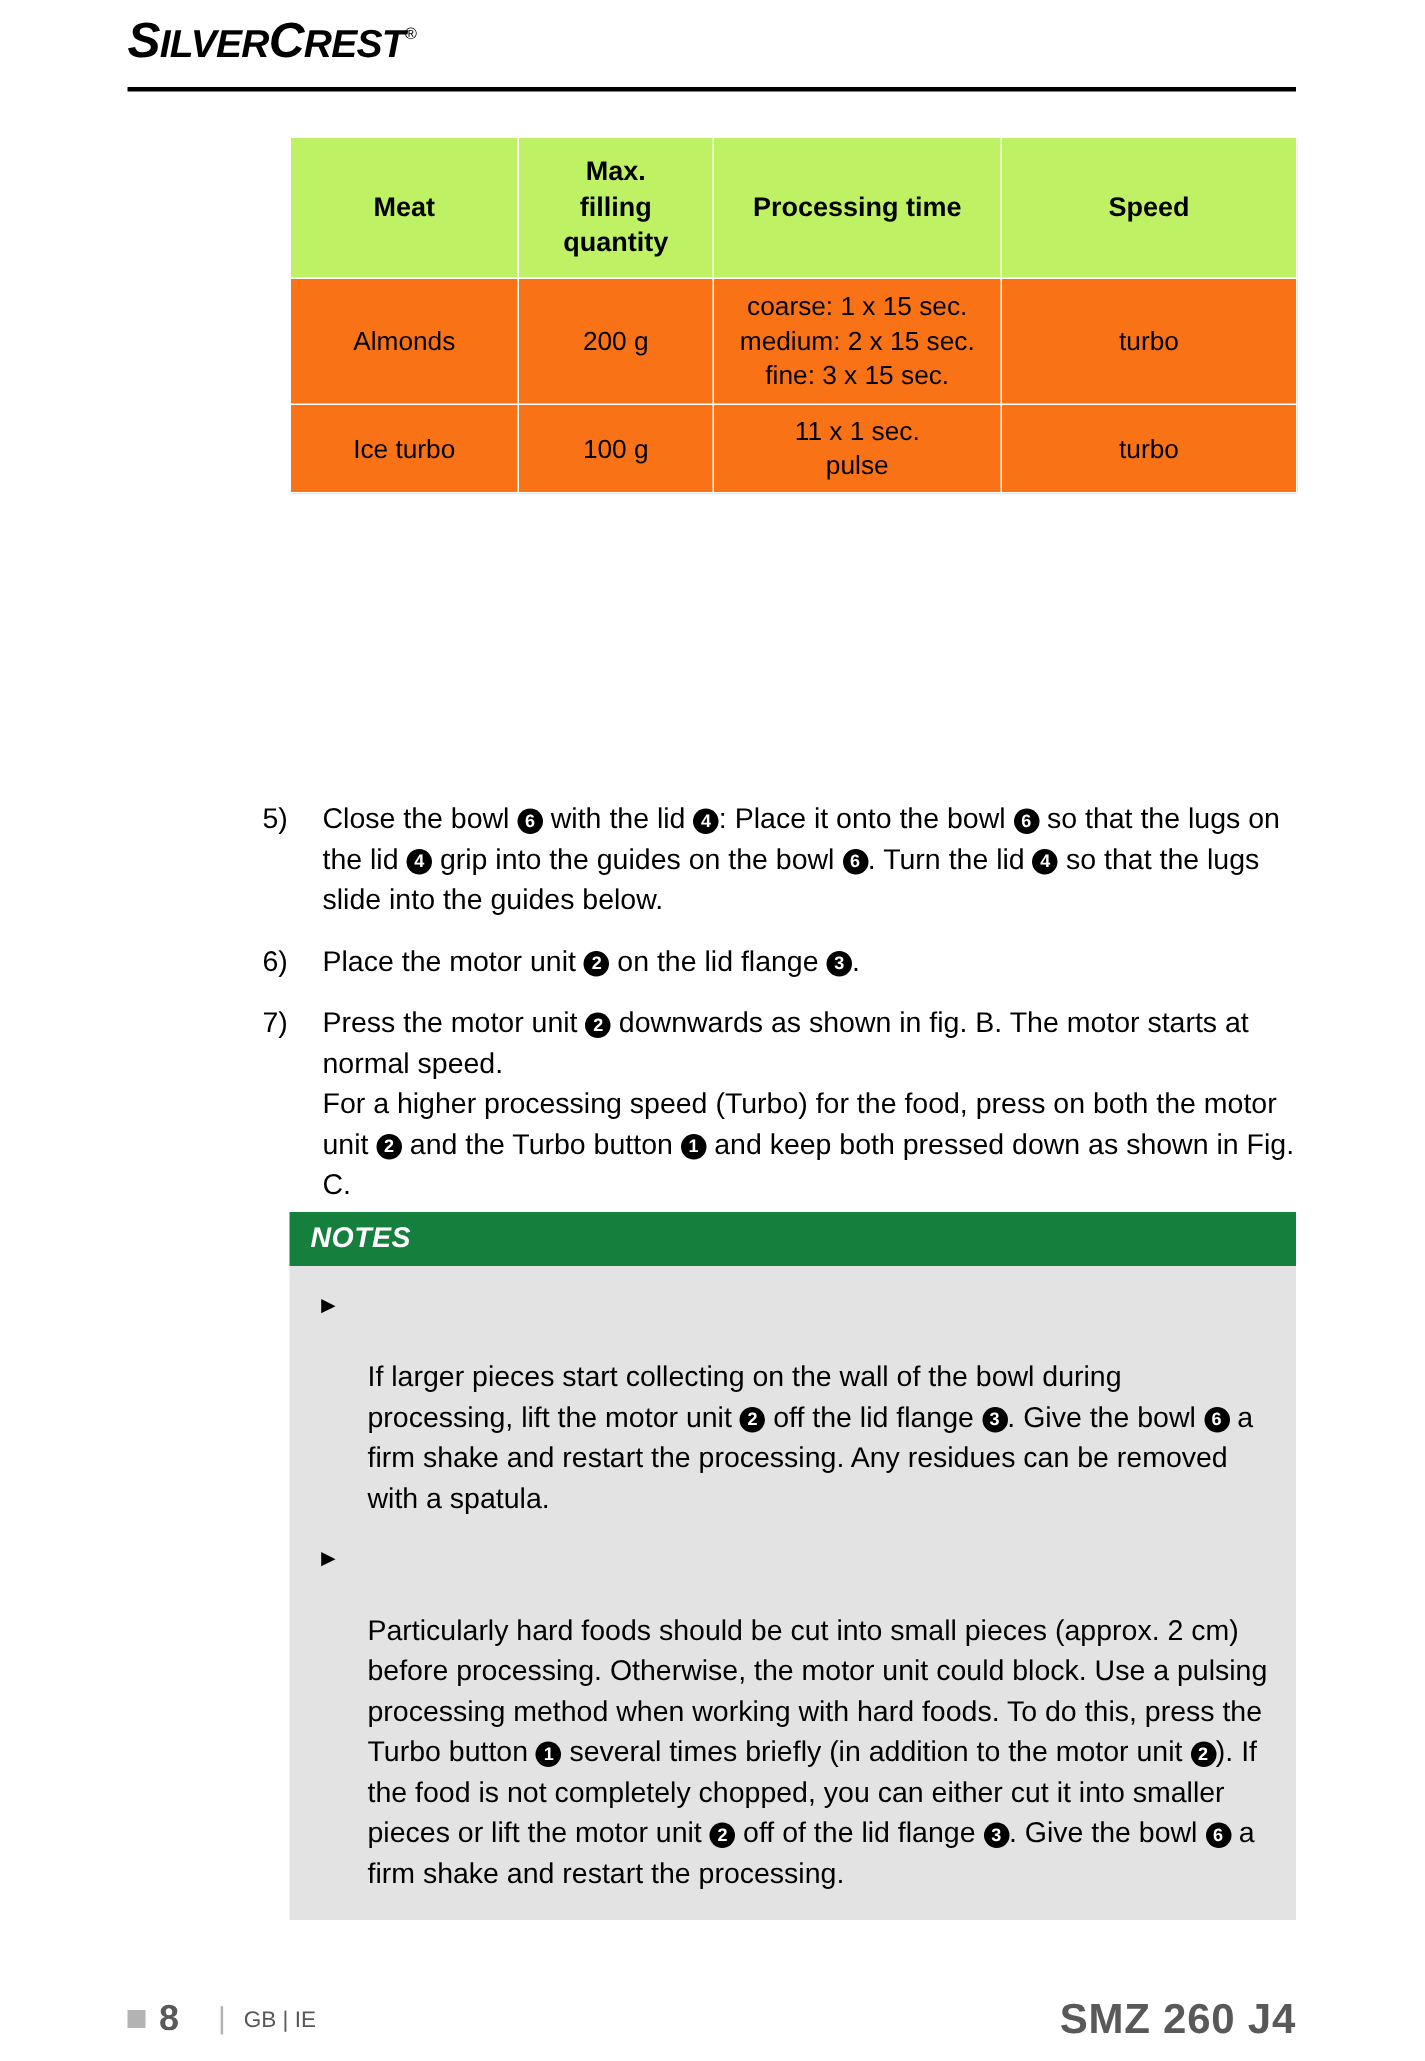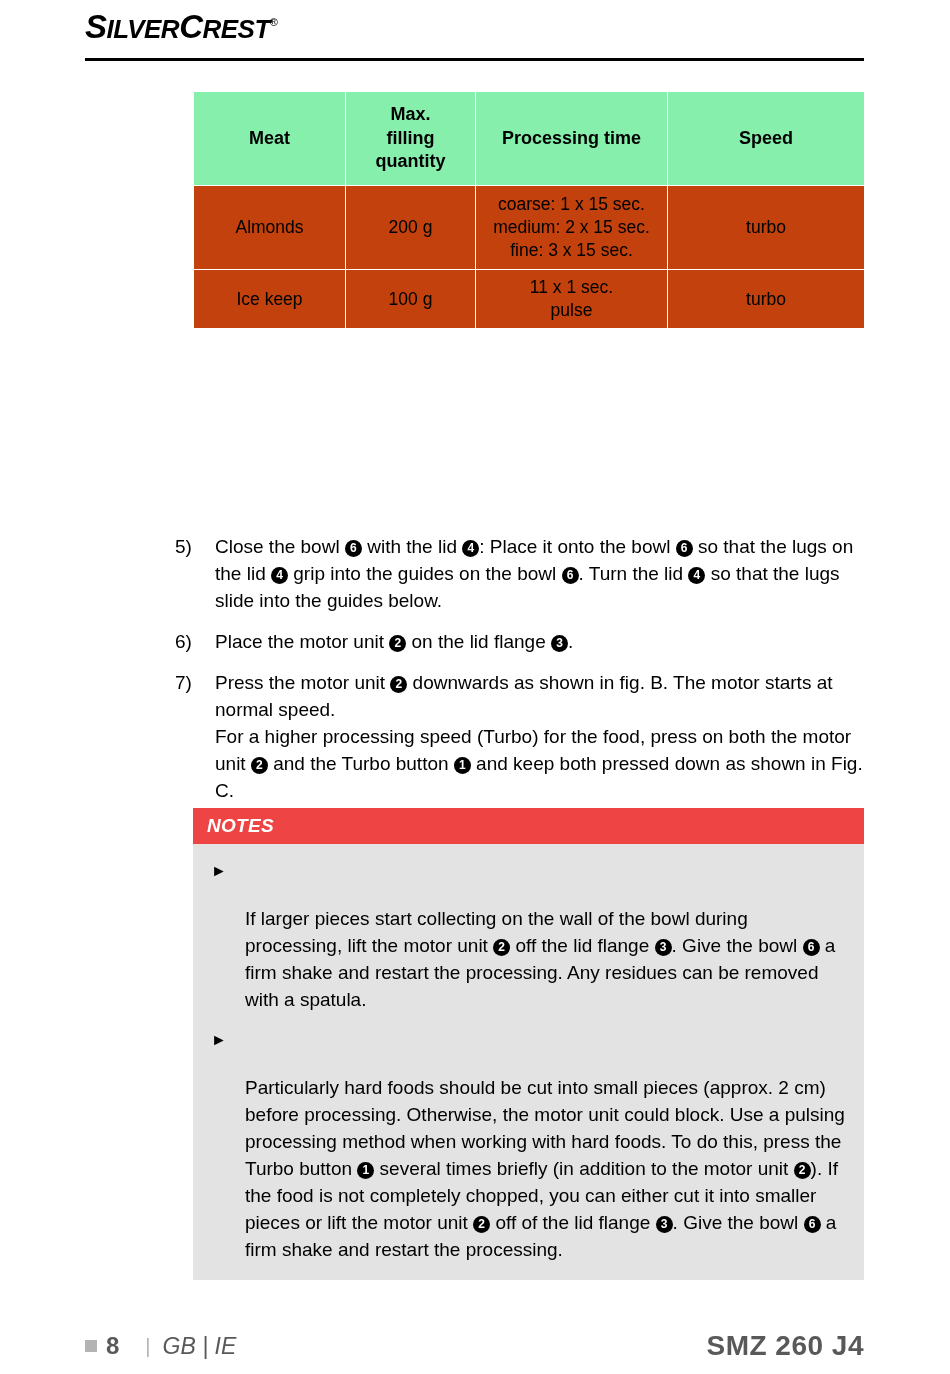--- a/index.html
+++ b/index.html
@@ -70,27 +70,27 @@
   table.spec th, table.spec td {
     border: 1px solid #ffffff;
     text-align: center;
     vertical-align: middle;
     font-size: 17.5px;
     line-height: 1.32;
     padding: 6px 4px;
     color: #000;
   }
   table.spec thead th {
-    background: #86efac;
+    background: #bef264;
     font-weight: bold;
     font-size: 18px;
     height: 94px;
   }
   table.spec tbody td {
-    background: #c2410c;
+    background: #f97316;
   }
   .col1 { width: 152px; }
   .col2 { width: 130px; }
   .col3 { width: 192px; }
   .col4 { width: 197px; }
 
   .row-almonds td { height: 84px; }
   .row-cheese td { height: 106px; }
   .row-eggs td { height: 58px; }
   .row-meat td { height: 40px; }
@@ -136,21 +136,21 @@
   }
 
   
   .notes {
     position: absolute;
     left: 193px;
     top: 808px;
     width: 671px;
   }
   .notes-title {
-    background: #ef4444;
+    background: #15803d;
     color: #fff;
     font-weight: bold;
     font-style: italic;
     font-size: 19px;
     padding: 7px 14px;
     letter-spacing: 0.3px;
   }
   .notes-body {
     background: #e3e3e3;
     padding: 14px 18px 16px 18px;
@@ -194,23 +194,22 @@
     font-weight: bold;
     color: #595959;
     margin-right: 14px;
   }
   .footer-sep {
     color: #b3b3b3;
     font-size: 20px;
     margin: 0 12px;
   }
   .footer-locale {
-    font-size: 23px;
+    font-size: 15px;
     color: #595959;
-    font-style: italic;
   }
   .footer-model {
     margin-left: auto;
     font-size: 28px;
     font-weight: bold;
     color: #595959;
     letter-spacing: 0.5px;
   }
 </style>
 </head>
@@ -250,21 +249,21 @@
           <td><span>Almonds</span></td>
           <td>200 g</td>
           <td>
             <span>coarse: 1 x 15 sec.</span><br>
             <span>medium: 2 x 15 sec.</span><br>
             <span>fine: 3 x 15 sec.</span>
           </td>
           <td>turbo</td>
         </tr>
         <tr class="row-ice">
-          <td>Ice keep</td>
+          <td>Ice turbo</td>
           <td>100 g</td>
           <td>
             <span>11 x 1 sec.</span><br>
             <span>pulse</span>
           </td>
           <td>turbo</td>
         </tr>
       </tbody>
     </table>
   </div>

